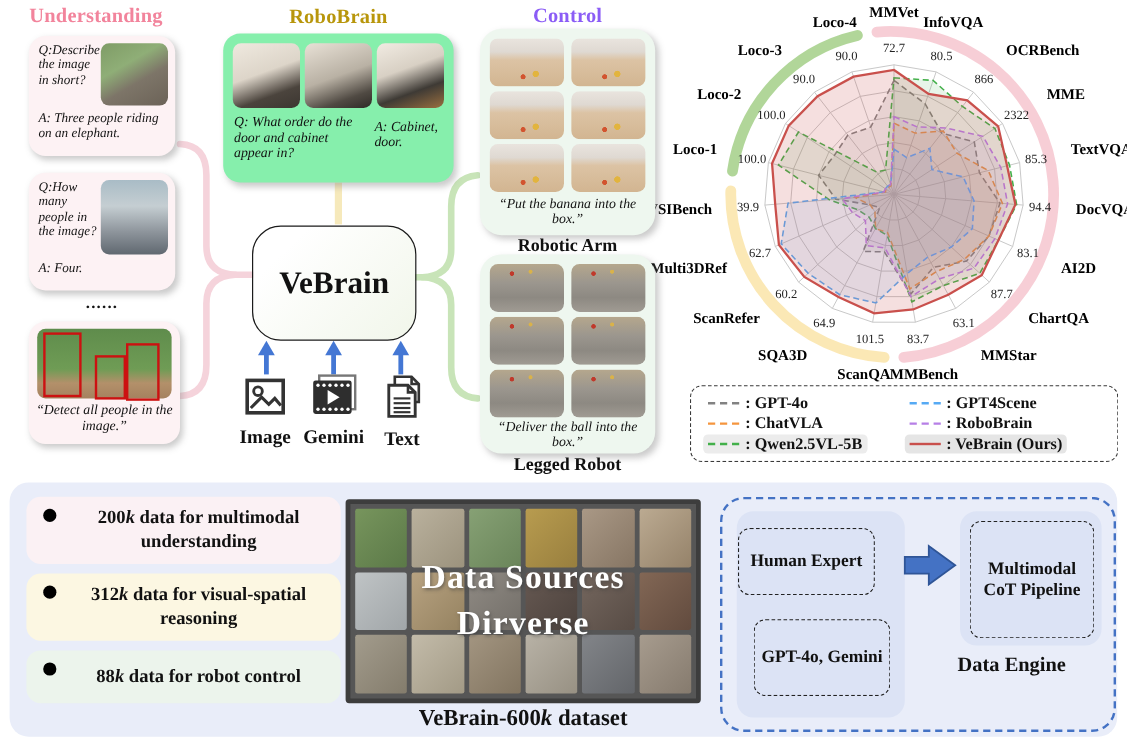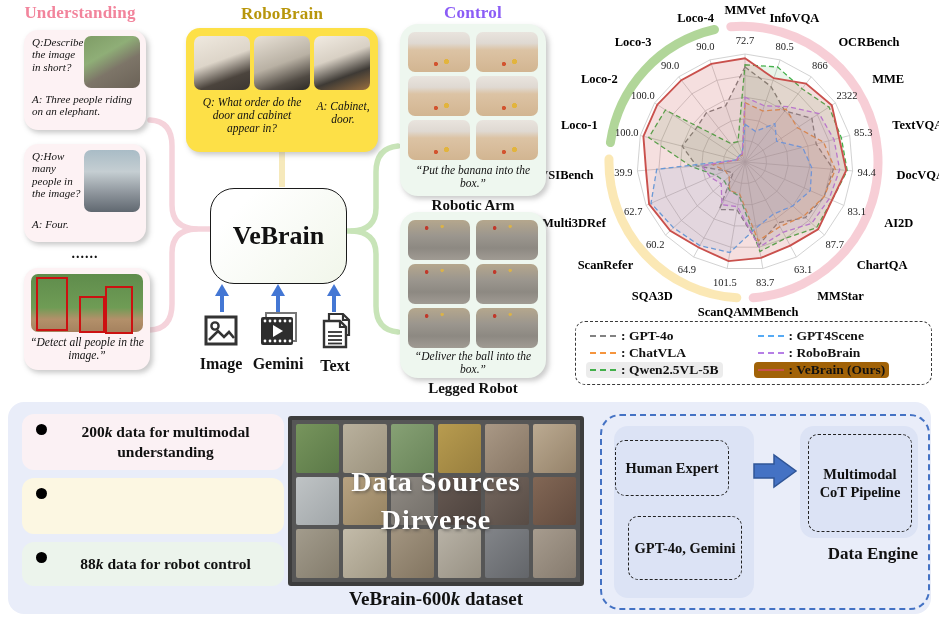--- a/index.html
+++ b/index.html
@@ -4,21 +4,21 @@
 <style>
   html,body{margin:0;padding:0;}
   body{width:939px;height:622px;position:relative;background:#ffffff;overflow:hidden;
        font-family:"Liberation Serif","DejaVu Serif",serif;color:#111;}
   .abs{position:absolute;}
   .ctr{text-align:center;}
   .sec-title{font-size:17px;font-weight:bold;letter-spacing:.2px;}
   
   .card{position:absolute;border-radius:14px;box-shadow:2.5px 3px 5px rgba(140,140,140,.45);z-index:2;}
   .u-card{background:#fdf2f4;}
-  .r-card{background:#fde047;text-align:center;}
+  .r-card{background:#86efac;}
   .c-card{background:#eef7ef;border-radius:18px;}
   .qa{font-style:italic;font-size:11px;line-height:1.12;}
   .cap{font-style:italic;font-size:11.5px;line-height:1.15;text-align:center;}
   
   .ph{border-radius:7px;position:absolute;}
   .ph-elephant{background:linear-gradient(150deg,#7f9c66 0%,#8fae77 35%,#7d7568 60%,#6b6257 100%);}
   .ph-street{background:linear-gradient(180deg,#a9bcc6 0%,#c5ced2 35%,#8d949b 70%,#606870 100%);}
   .ph-baseball{background:linear-gradient(180deg,#5f8c4c 0%,#6f9c55 58%,#b3906a 78%,#a5825f 100%);}
   .ph-office1{background:linear-gradient(160deg,#efe9df 0%,#ddd5c9 45%,#4b443d 75%,#3c3631 100%);}
   .ph-office2{background:linear-gradient(160deg,#e8e1d6 0%,#b9b1a4 50%,#504a43 80%,#2e2a26 100%);}
@@ -59,21 +59,21 @@
   .collage .tile{border-radius:2px;opacity:.85;}
   .collage-overlay{position:absolute;left:288px;top:416px;width:296px;height:170px;display:flex;
            flex-direction:column;align-items:center;justify-content:center;color:#fff;font-weight:bold;
            font-size:28px;line-height:1.35;letter-spacing:1px;text-shadow:1px 2px 3px rgba(60,60,60,.55);}
   .dataset-cap{position:absolute;left:288px;top:588px;width:296px;text-align:center;font-weight:bold;font-size:19px;}
   
   .engine-outer{position:absolute;left:600px;top:414px;width:330px;height:196px;border:2px dashed #4472c4;border-radius:20px;box-sizing:border-box;}
   .engine-panel{position:absolute;background:#dce3f5;border-radius:14px;}
   .dash-box{position:absolute;border:1.7px dashed #222;border-radius:10px;display:flex;align-items:center;justify-content:center;
             text-align:center;font-weight:bold;font-size:14.5px;line-height:1.25;}
-  .engine-label{position:absolute;left:798px;top:542px;width:120px;text-align:right;font-weight:bold;font-size:17px;line-height:1.45;}
+  .engine-label{position:absolute;left:798px;top:542px;width:120px;text-align:left;font-weight:bold;font-size:17px;line-height:1.45;}
   
   .rn{font-family:"Liberation Serif",serif;font-size:12.5px;font-weight:bold;fill:#000;}
   .rv{font-family:"Liberation Serif",serif;font-size:10.5px;fill:#222;}
   svg{overflow:visible;}
   .layer{position:absolute;left:0;top:0;z-index:1;pointer-events:none;}
 </style>
 </head>
 <body>
 
 <svg class="layer" width="939" height="622">
@@ -305,34 +305,35 @@
       <span><span>: </span><span>Qwen2.5VL-5B</span></span>
     </div>
   <div class="lg-item">
       <span class="sw" style="border-top-color: rgb(86, 170, 244);"></span>
       <span><span>: </span><span>GPT4Scene</span></span>
     </div>
   <div class="lg-item">
       <span class="sw" style="border-top-color: rgb(182, 127, 230);"></span>
       <span><span>: </span><span>RoboBrain</span></span>
     </div>
-  <div class="lg-item" style="background: #a16207;">
+  <div class="lg-item" style="background: #e5e5e5;">
       <span class="sw solid" style="border-top-color: rgb(201, 80, 76);"></span>
       <span><span>: </span><span>VeBrain (Ours)</span></span>
     </div>
 </div>
 
 <div class="bottom-panel"></div>
 
 <div class="bullet-row" style="top:414px;height:56px;background:#fbf1f4;">
   <span class="bullet-dot"></span>
   <span class="bullet-text"><span>200</span><span class="ksl">k</span><span> data for multimodal understanding</span></span>
 </div>
 <div class="bullet-row" style="top:478px;height:56px;background:#fcf7e2;">
   <span class="bullet-dot"></span>
+  <span class="bullet-text"><span>312</span><span class="ksl">k</span><span> data for visual-spatial reasoning</span></span>
 </div>
 <div class="bullet-row" style="top:542px;height:44px;background:#ecf4ec;">
   <span class="bullet-dot"></span>
   <span class="bullet-text"><span>88</span><span class="ksl">k</span><span> data for robot control</span></span>
 </div>
 
 <div class="collage" id="collage">
     <div class="tile" style="background: linear-gradient(135deg, rgb(125, 160, 94) 0%, rgb(92, 127, 69) 100%);"></div>
     <div class="tile" style="background: linear-gradient(135deg, rgb(203, 193, 170) 0%, rgb(168, 157, 132) 100%);"></div>
     <div class="tile" style="background: linear-gradient(135deg, rgb(143, 174, 122) 0%, rgb(109, 141, 90) 100%);"></div>

